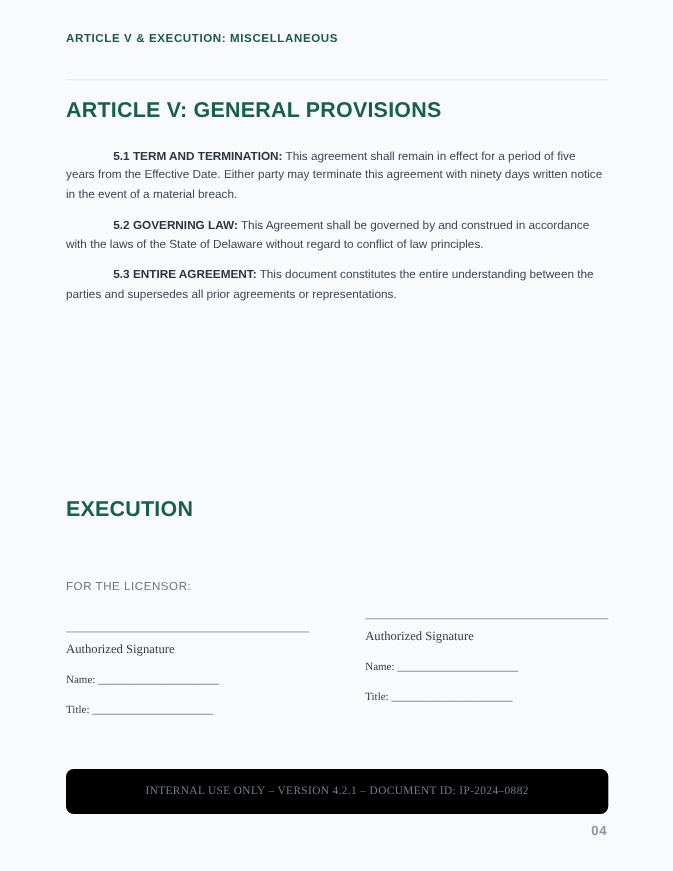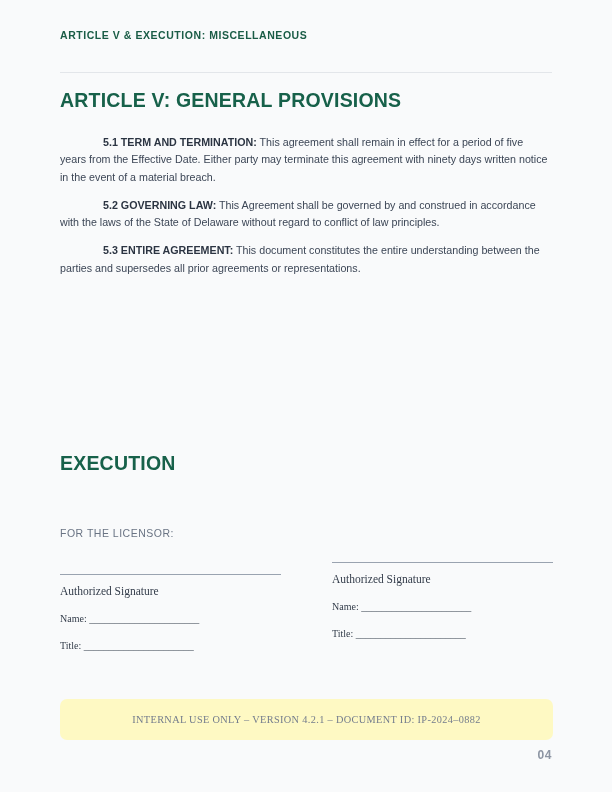--- a/index.html
+++ b/index.html
@@ -116,21 +116,21 @@
   }
 
   
   .footer-banner {
     position: absolute;
     left: 60px;
     top: 699px;
     width: 493px;
     height: 41px;
     box-sizing: border-box;
-    background: #fef9c3;
+    background: #000000;
     border-radius: 7px;
     display: flex;
     align-items: center;
     justify-content: center;
   }
   .footer-text {
     font-family: "Liberation Serif", serif;
     font-size: 10.3px;
     letter-spacing: 0.35px;
     color: #737c8c;

